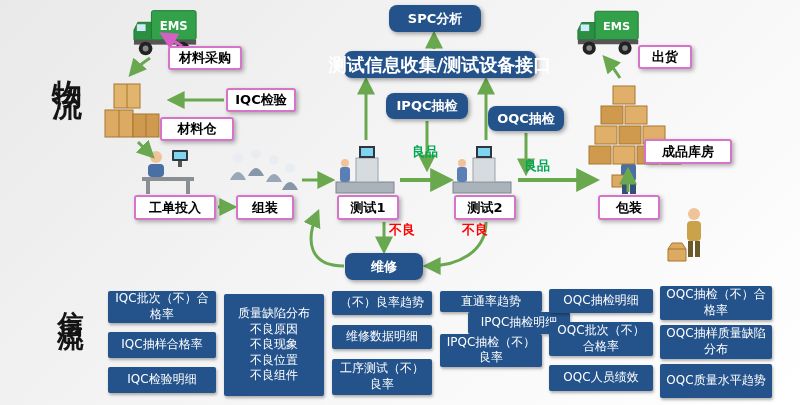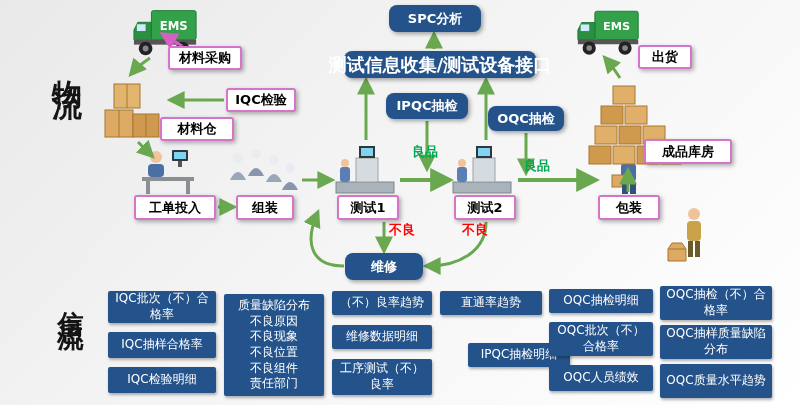--- a/index.html
+++ b/index.html
@@ -209,33 +209,33 @@
     <div class="info-box" style="height:26px;">IQC检验明细</div>
   </div>
 
   <div class="info-col" style="left:224px;top:294px;width:100px;height:102px;">
     <div class="info-box" style="height:102px;">
       <div class="ln">质量缺陷分布</div>
       <div class="ln">不良原因</div>
       <div class="ln">不良现象</div>
       <div class="ln">不良位置</div>
       <div class="ln">不良组件</div>
-      <div class="ln">责任部门</div>
     </div>
   </div>
 
   <div class="info-col" style="left:332px;top:291px;width:100px;height:104px;">
     <div class="info-box" style="height:24px;">（不）良率趋势</div>
     <div class="info-box" style="height:24px;">维修数据明细</div>
     <div class="info-box" style="height:36px;">工序测试（不）良率</div>
   </div>
 
   <div class="info-col" style="left:440px;top:291px;width:102px;height:76px;">
     <div class="info-box" style="height:24px;">直通率趋势</div>
     <div class="info-box" style="height:24px;margin-left:28px;">IPQC抽检明细</div>
+    <div class="info-box" style="height:36px;">IPQC抽检（不）良率</div>
   </div>
 
   <div class="info-col" style="left:549px;top:289px;width:104px;height:102px;">
     <div class="info-box" style="height:24px;">OQC抽检明细</div>
     <div class="info-box" style="height:34px;">OQC批次（不）合格率</div>
     <div class="info-box" style="height:26px;">OQC人员绩效</div>
   </div>
 
   <div class="info-col" style="left:660px;top:286px;width:112px;height:112px;">
     <div class="info-box" style="height:34px;">OQC抽检（不）合格率</div>

